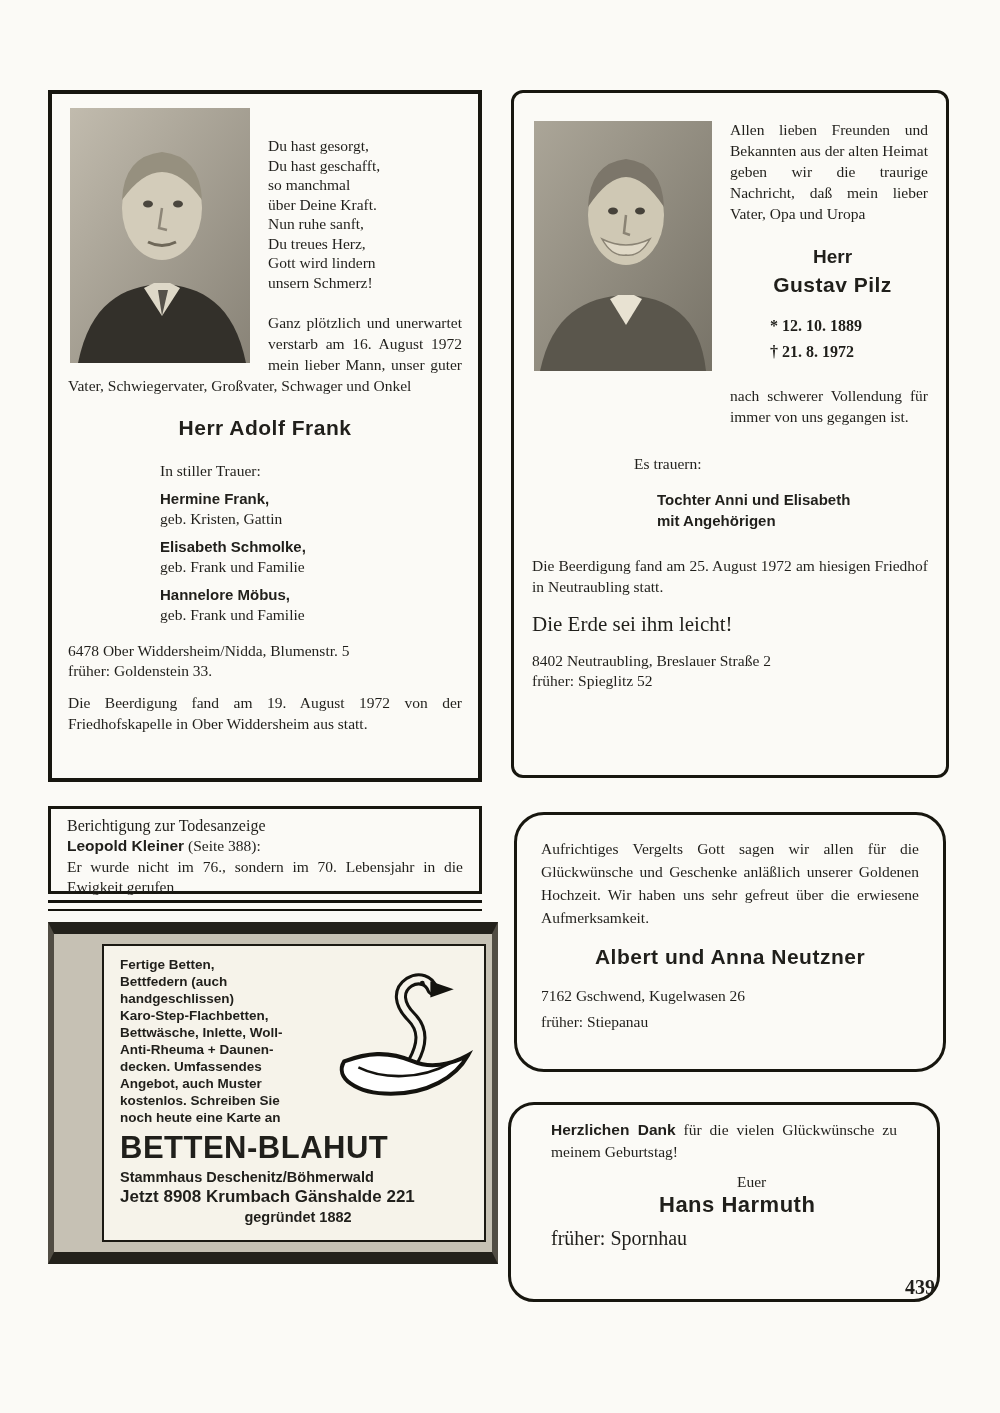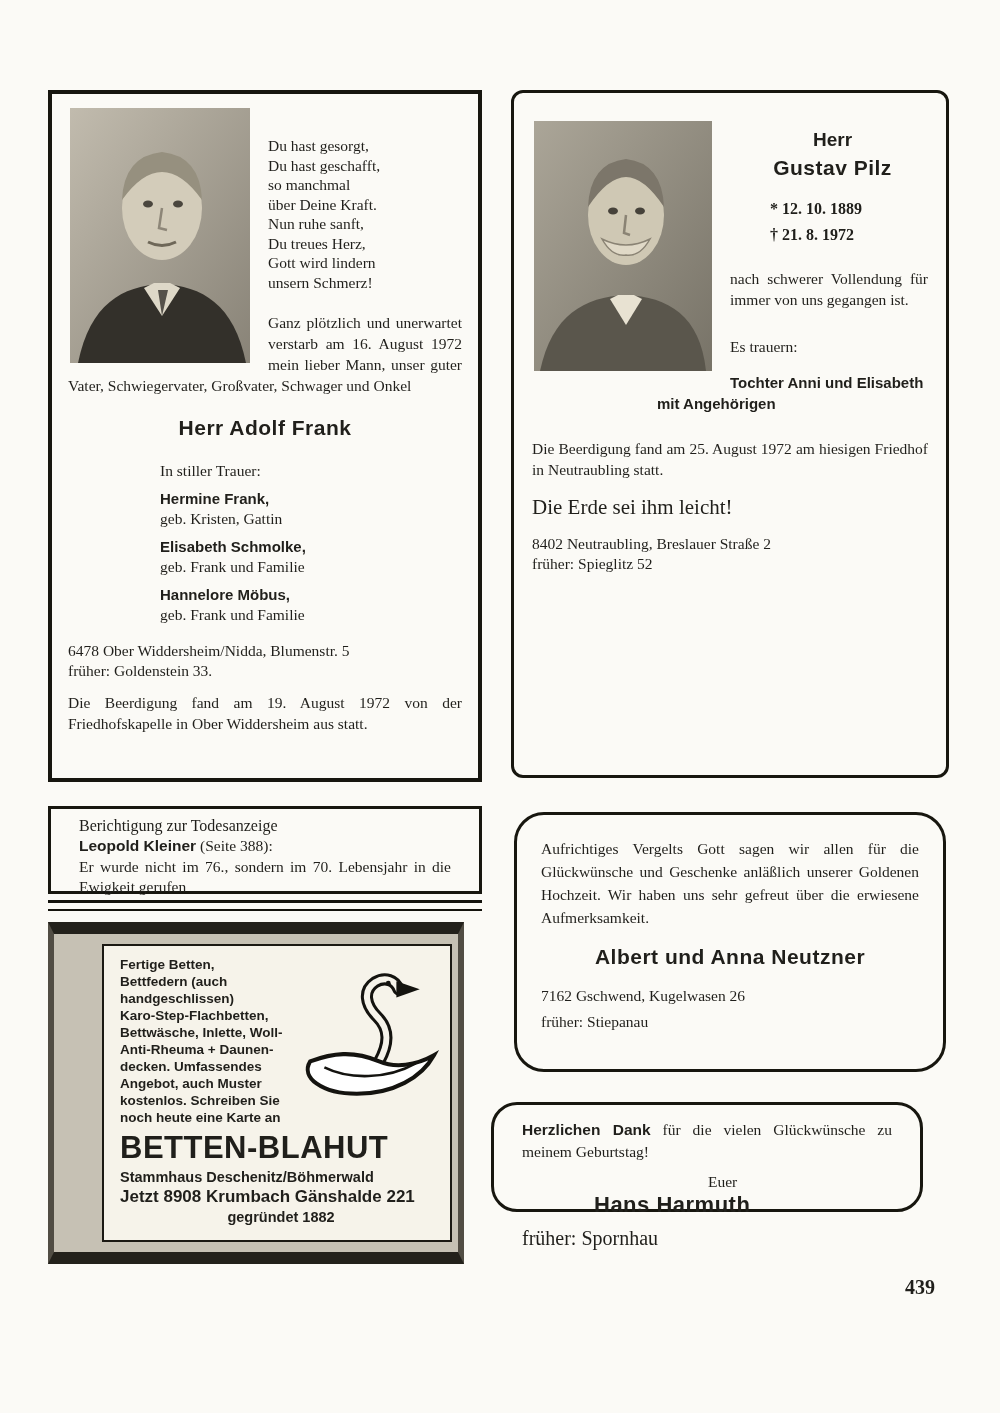--- a/index.html
+++ b/index.html
@@ -40,30 +40,30 @@
   .pilz-dates{margin:16px 0 0 238px;font-size:16px;line-height:26px;font-weight:700;}
   .pilz-after{margin:20px 0 0 198px;font-size:15.5px;line-height:21px;}
   .pilz-trauern{margin:28px 0 0 102px;font-size:15.5px;}
   .pilz-mourners{margin:16px 0 0 125px;font-size:15px;line-height:21px;white-space:pre-line;}
   .pilz-funeral{clear:both;margin-top:24px;font-size:15.5px;line-height:21px;}
   .pilz-blessing{margin-top:15px;font-size:21px;}
   .pilz-addr1{margin-top:15px;font-size:15.5px;}
   .pilz-addr2{margin-top:2px;font-size:15.5px;}
 
   
-  #box-correction{left:48px;top:806px;width:434px;height:88px;padding:8px 28px;}
+  #box-correction{left:48px;top:806px;width:434px;height:88px;padding:8px 16px;}
   .corr-title{font-size:16px;}
   .corr-name{margin-top:2px;font-size:15.5px;}
   .corr-text{margin-top:2px;font-size:15.5px;line-height:20px;}
 
   #divider-double{position:absolute;left:48px;top:900px;width:434px;height:6px;
     border-top:3px solid #14130d;border-bottom:2px solid #14130d;}
 
   
-  #box-ad{left:48px;top:922px;width:416px;height:342px;border:0;background:#c6c1b4;
+  #box-ad{left:48px;top:922px;width:450px;height:342px;border:0;background:#c6c1b4;
     border-top:12px solid #23211b;border-bottom:12px solid #23211b;
     border-left:6px solid #514d44;border-right:6px solid #514d44;}
   .ad-inner{box-sizing:border-box;position:relative;margin:10px 6px 10px 48px;
     height:298px;background:#f6f3ea;border:2px solid #1b1913;padding:10px 8px 8px 16px;}
   .ad-lines{font-family:"Liberation Sans", sans-serif;font-weight:700;
     font-size:13.5px;line-height:17px;white-space:pre-line;width:200px;}
   .ad-swan{position:absolute;top:18px;right:4px;width:156px;height:142px;}
   .ad-brand{font-family:"Liberation Sans", sans-serif;font-weight:700;
     font-size:31px;letter-spacing:.5px;margin-top:4px;white-space:nowrap;}
   .ad-sub1{font-family:"Liberation Sans", sans-serif;font-weight:700;font-size:14.5px;margin-top:3px;}
@@ -71,24 +71,24 @@
   .ad-sub3{font-family:"Liberation Sans", sans-serif;font-weight:700;font-size:14.5px;margin-top:2px;text-align:center;}
 
   
   #box-neutzner{left:514px;top:812px;width:432px;height:260px;border-radius:30px;padding:22px 24px;}
   .neutzner-text{font-size:15.5px;line-height:23px;}
   .neutzner-names{text-align:center;font-size:21px;margin-top:16px;letter-spacing:.5px;}
   .neutzner-addr{margin-top:18px;font-size:15.5px;}
   .neutzner-former{margin-top:8px;font-size:15.5px;}
 
   
-  #box-harmuth{left:491px;top:1102px;width:432px;height:110px;border-radius:26px;padding:14px 28px;}
+  #box-harmuth{left:508px;top:1102px;width:432px;height:200px;border-radius:26px;padding:14px 40px;}
   .harmuth-text{font-size:15.5px;line-height:22px;}
   .harmuth-euer{margin:10px 0 0 186px;font-size:15.5px;}
-  .harmuth-name{margin:1px 0 0 72px;font-size:22px;letter-spacing:.5px;}
+  .harmuth-name{margin:1px 0 0 108px;font-size:22px;letter-spacing:.5px;}
   .harmuth-former{margin-top:9px;font-size:20px;}
 
   #page-number{position:absolute;left:905px;top:1276px;font-size:20px;font-weight:700;}
 </style>
 </head>
 <body>
 
 <div class="page">
 
   <section class="box" id="box-frank">
@@ -157,20 +157,21 @@
         <ellipse cx="92" cy="94" rx="38" ry="50" fill="#cfc8b4"></ellipse>
         <path d="M54 86 Q56 42 92 38 Q128 42 130 86 Q110 56 92 56 Q74 56 54 86 Z" fill="#7c766a"></path>
         <ellipse cx="79" cy="90" rx="5" ry="3.5" fill="#46423a"></ellipse>
         <ellipse cx="106" cy="90" rx="5" ry="3.5" fill="#46423a"></ellipse>
         <path d="M92 94 L90 112 L96 114" stroke="#8a8374" stroke-width="2.5" fill="none"></path>
         <path d="M68 118 Q92 130 116 118 Q106 136 92 134 Q78 136 68 118 Z" fill="#e0d9c7" stroke="#8a8374" stroke-width="1.5"></path>
         <path d="M6 250 C 18 194, 50 176, 92 174 C 134 176, 166 194, 172 250 Z" fill="#5a564c"></path>
         <path d="M76 178 L92 204 L108 178 L100 174 L84 174 Z" fill="#e8e2d2"></path>
       </svg>
     </div>
+    <p class="pilz-intro just">Allen lieben Freunden und Bekannten aus der alten Heimat geben wir die traurige Nachricht, daß mein lieber Vater, Opa und Uropa</p>
     <div class="pilz-herr bsans">Herr</div>
     <div class="pilz-name bsans">Gustav Pilz</div>
     <div class="pilz-dates">
       <div>* 12. 10. 1889</div>
       <div>† 21. 8. 1972</div>
     </div>
     <p class="pilz-after just">nach schwerer Vollendung für immer von uns gegangen ist.</p>
     <p class="pilz-trauern">Es trauern:</p>
     <div class="pilz-mourners bsans">Tochter Anni und Elisabeth
 mit Angehörigen</div>

